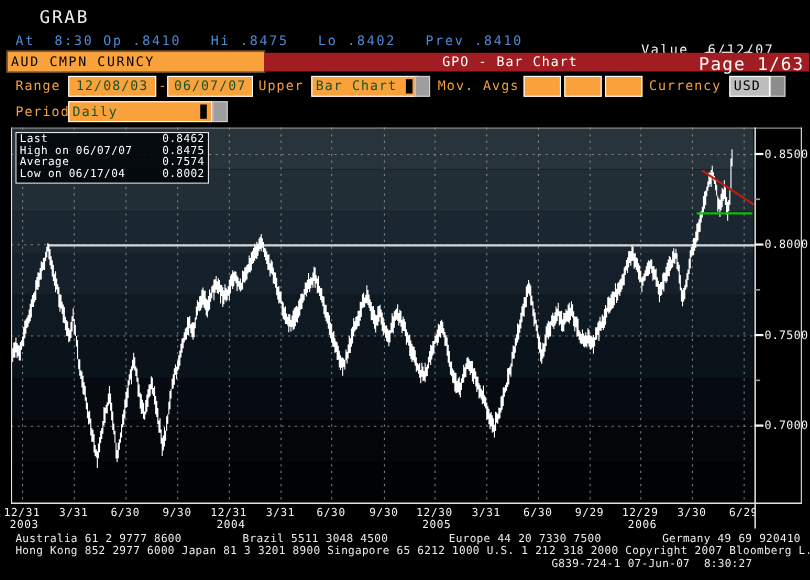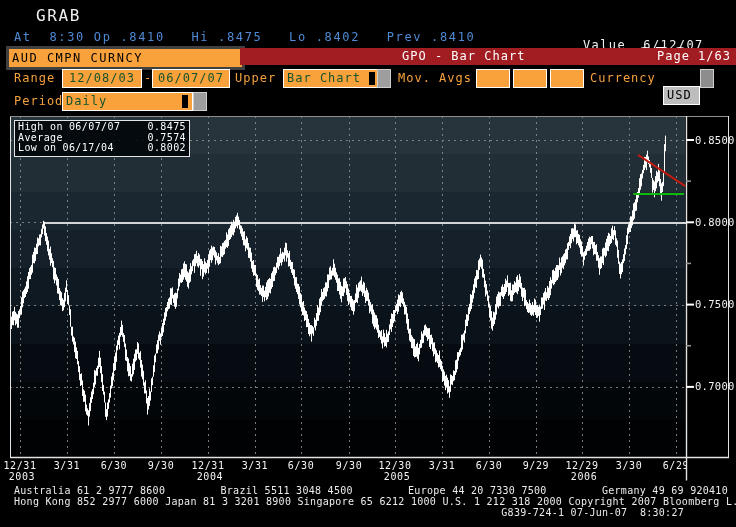--- a/index.html
+++ b/index.html
@@ -5,25 +5,25 @@
   html,body{margin:0;padding:0;background:#000;}
   #screen{position:relative;width:736px;height:527px;background:#000;overflow:hidden;
           font-family:"DejaVu Sans Mono","Liberation Mono",monospace;color:#fff;}
   .abs{position:absolute;}
   .grab{left:36px;top:6px;font-size:16px;letter-spacing:1.6px;color:#efefef;}
   .curncy-wrap{top:3px;left:581px;display:flex;align-items:baseline;}
   .curncy{font-size:12px;letter-spacing:2px;color:#f2f2f2;margin-top:47px;}
   .gpo{font-family:"DejaVu Serif","Liberation Serif",serif;font-weight:bold;font-size:19px;letter-spacing:2.5px;color:#fff;}
   .quote{left:14px;top:30px;font-size:12px;letter-spacing:1.65px;color:#4e8ad4;white-space:pre;}
   .value-line{left:583px;top:38px;font-size:12px;letter-spacing:1.4px;color:#f2f2f2;white-space:pre;}
-  .sec-box{left:6px;top:46px;width:230px;height:18px;background:#f9a23b;border:3px solid #404040;
+  .sec-box{left:6px;top:46px;width:230px;height:18px;background:#f9a23b;border:1px solid #404040;
            color:#000;font-size:12px;letter-spacing:1.5px;line-height:18px;padding-left:3px;}
   .red-bar{left:240px;top:48px;width:496px;height:17px;background:#a11d22;}
   .red-title{left:402px;top:49px;font-size:12px;letter-spacing:1px;color:#fff;text-align:center;}
-  .red-page{right:5px;top:49px;font-size:12px;letter-spacing:1px;color:#fff;}
+  .red-page{right:5px;top:49px;font-size:16px;letter-spacing:1px;color:#fff;}
   .olabel{color:#f5a13d;font-size:12px;letter-spacing:1px;}
   .obox{background:#f9a23b;border:1px solid #fff;color:#14532d;font-size:12px;letter-spacing:1px;
         height:17px;line-height:17px;box-sizing:content-box;}
   .obox.center{text-align:center;}
   .cursor-blk{position:absolute;top:2px;width:6px;height:13px;background:#000;}
   .nub{background:#9e9e9e;border:1px solid #cfcfcf;height:17px;box-sizing:content-box;}
   .gbox{background:#bdbdbd;border:1px solid #fff;color:#000;font-size:12px;letter-spacing:1px;
         height:17px;line-height:17px;padding-left:3px;box-sizing:content-box;}
   .legend{left:14px;top:120px;width:176px;background:rgba(0,5,9,0.88);border:1px solid #e6e6e6;
           font-size:10px;letter-spacing:.4px;padding:1px 3px 2px 3px;box-sizing:border-box;}
@@ -63,21 +63,21 @@
   <div class="abs obox" style="left:283px;top:69px;width:92px;padding-left:3px;">
     <span>Bar Chart</span>
     <span class="cursor-blk" style="right:4px;"></span>
   </div>
   <div class="abs nub" style="left:377px;top:69px;width:12px;"></div>
   <div class="abs olabel" style="left:398px;top:71px;">Mov. Avgs</div>
   <div class="abs obox" style="left:476px;top:69px;width:32px;"></div>
   <div class="abs obox" style="left:513px;top:69px;width:32px;"></div>
   <div class="abs obox" style="left:550px;top:69px;width:32px;"></div>
   <div class="abs olabel" style="left:590px;top:71px;">Currency</div>
-  <div class="abs gbox" style="left:663px;top:69px;width:32px;margin-top:17px;">USD</div>
+  <div class="abs gbox" style="left:663px;top:69px;width:32px;">USD</div>
   <div class="abs nub" style="left:700px;top:69px;width:12px;background:#8d8d8d;"></div>
 
   <div class="abs olabel" style="left:14px;top:94px;">Period</div>
   <div class="abs obox" style="left:62px;top:92px;width:126px;padding-left:3px;">
     <span>Daily</span>
     <span class="cursor-blk" style="right:4px;"></span>
   </div>
   <div class="abs nub" style="left:193px;top:92px;width:12px;"></div>
 
   <svg id="chart" class="abs" style="left:0;top:0;" width="736" height="527">
@@ -159,20 +159,25 @@
         <line x1="686" y1="386.90000000000003" x2="694" y2="386.90000000000003" stroke="#fff" stroke-width="2"></line>
         <text x="695" y="390.40000000000003" fill="#f5f5f5" font-size="10.5px" letter-spacing=".3">0.7000</text>
         <line x1="686" y1="181.15000000000003" x2="691" y2="181.15000000000003" stroke="#9a9a9a" stroke-width="1.5"></line>
         <line x1="686" y1="263.44999999999993" x2="691" y2="263.44999999999993" stroke="#9a9a9a" stroke-width="1.5"></line>
         <line x1="686" y1="345.75" x2="691" y2="345.75" stroke="#9a9a9a" stroke-width="1.5"></line>
       </g>
     </svg>
 
   <div class="abs legend">
     <div class="row">
+      <span class="nm">Last</span>
+      <span class="dt"></span>
+      <span class="vl">0.8462</span>
+    </div>
+    <div class="row">
       <span class="nm">High on</span>
       <span class="dt">06/07/07</span>
       <span class="vl">0.8475</span>
     </div>
     <div class="row">
       <span class="nm">Average</span>
       <span class="dt"></span>
       <span class="vl">0.7574</span>
     </div>
     <div class="row">

